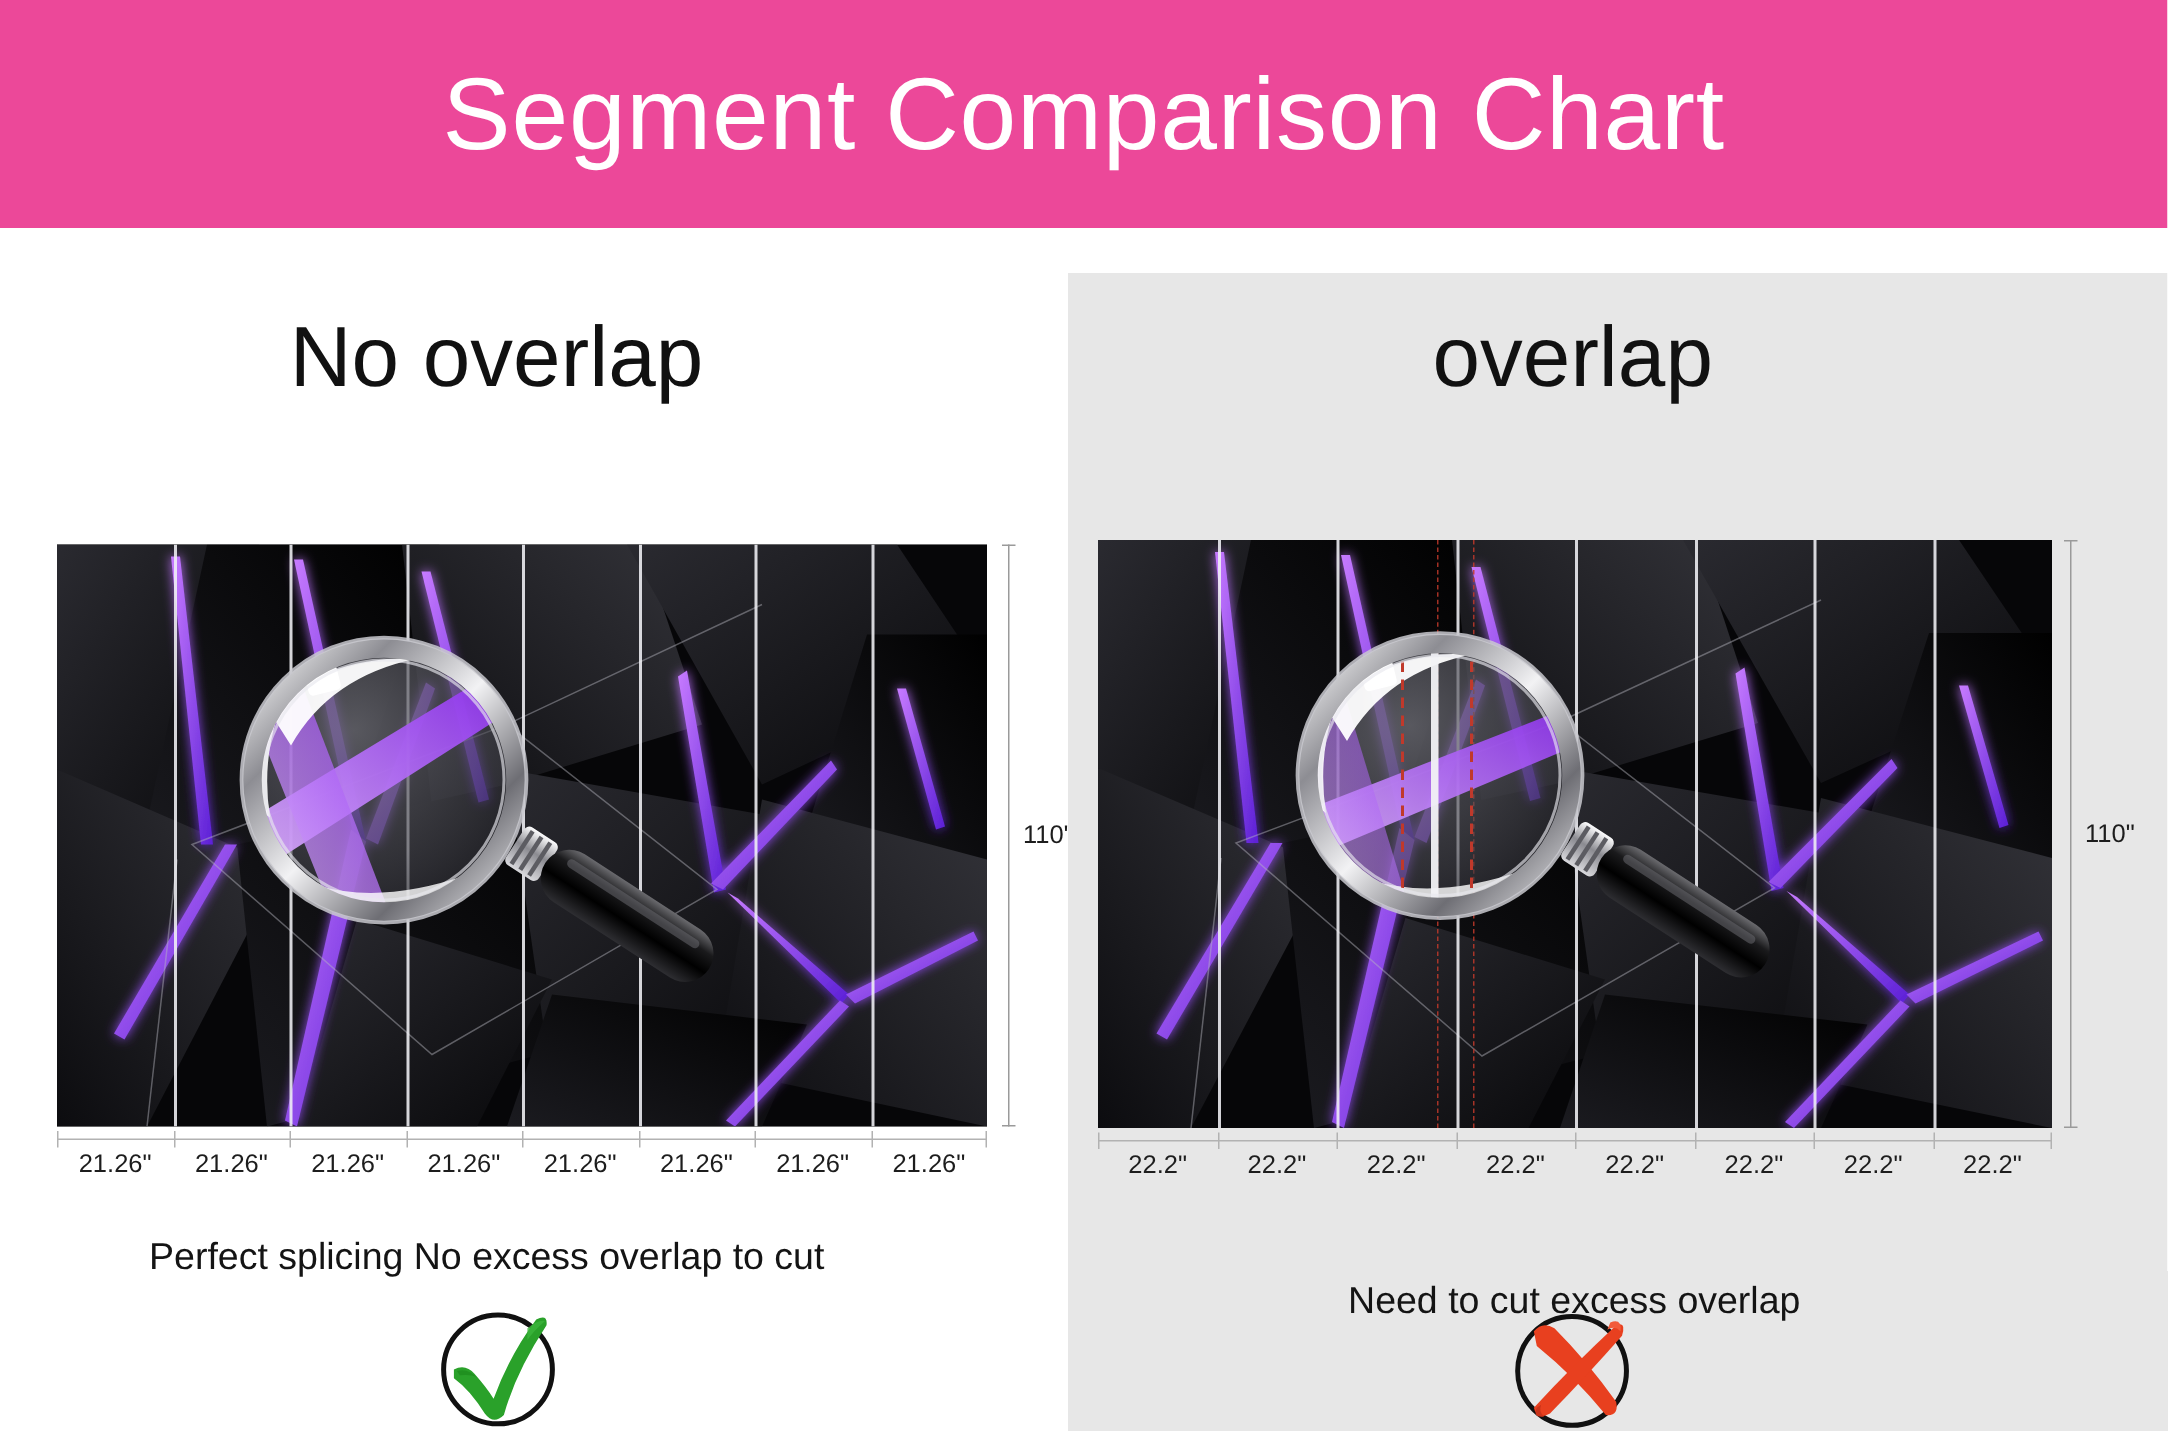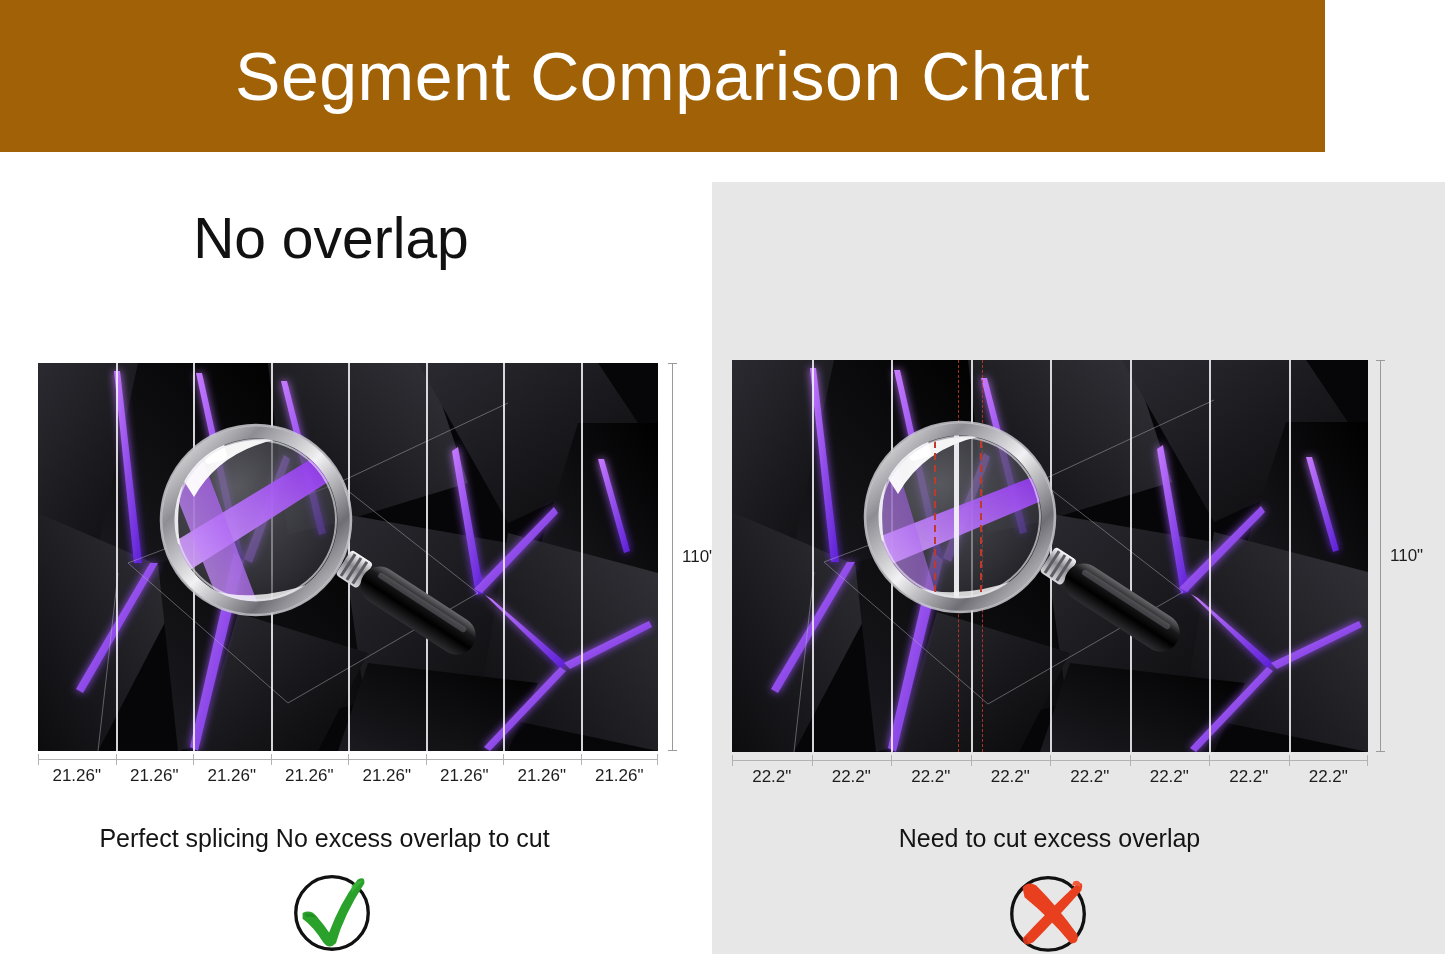--- a/index.html
+++ b/index.html
@@ -6,22 +6,22 @@
   html,body { width:1445px; height:954px; }
   body {
     font-family:"Liberation Sans", sans-serif;
     background:#ffffff;
     overflow:hidden;
     position:relative;
   }
 
   
   .title-bar{
-    position:absolute; left:0; top:0; width:1325px; height:152px;
-    background:#a16207;
+    position:absolute; left:0; top:0; width:1445px; height:152px;
+    background:#ec4899;
     display:flex; align-items:center; justify-content:center;
   }
   .title-bar .title{
     color:#ffffff;
     font-size:68px;
     font-weight:400;
     letter-spacing:0.5px;
     line-height:1;
     white-space:nowrap;
   }
@@ -105,21 +105,21 @@
     font-size:17px; color:#1d1d1d; white-space:nowrap;
   }
 
   
   .caption{
     position:absolute; left:0; width:100%;
     text-align:center;
     font-size:25px; color:#141414; line-height:1; white-space:nowrap;
   }
   .panel-left .caption{ top:644px; padding-right:63px; }
-  .panel-right .caption{ top:644px; padding-right:58px; }
+  .panel-right .caption{ top:673px; padding-right:58px; }
 
   .verdict{
     position:absolute; top:680px; left:0; width:100%;
     display:flex; justify-content:center;
   }
   .panel-left .verdict{ padding-right:48px; }
   .panel-right .verdict{ padding-right:58px; }
   .verdict svg{ display:block; }
 </style>
 </head>
@@ -304,20 +304,21 @@
         <circle cx="50" cy="52" r="37" fill="none" stroke="#111111" stroke-width="3.4"></circle>
         <path d="M20 52 Q28 48 34 55 Q42 64 47 72 Q58 42 76 18 Q84 14 83 22 Q62 54 54 83 Q47 90 41 82 Q31 66 20 58 Z" fill="#2aa12a"></path>
         <path d="M22 53 Q30 51 36 58 Q33 55 24 56 Z" fill="#1d8a1d" opacity=".7"></path>
         <path d="M70 24 Q77 18 82 19 Q74 26 70 32 Z" fill="#3cb53c" opacity=".8"></path>
       </svg>
     </div>
   </div>
 
   <div class="panel panel-right">
 
+    <div class="panel-heading">overlap</div>
 
     <div class="artwork-wrap right">
       <div class="artwork">
         <svg viewBox="0 0 636 392" preserveAspectRatio="none">
           <defs>
             <linearGradient id="gA2" x1="0" y1="0" x2="1" y2="1">
               <stop offset="0" stop-color="#2a2a30"></stop>
                 <stop offset="1" stop-color="#08080a"></stop>
             </linearGradient>
             <linearGradient id="gB2" x1="1" y1="0" x2="0" y2="1">

